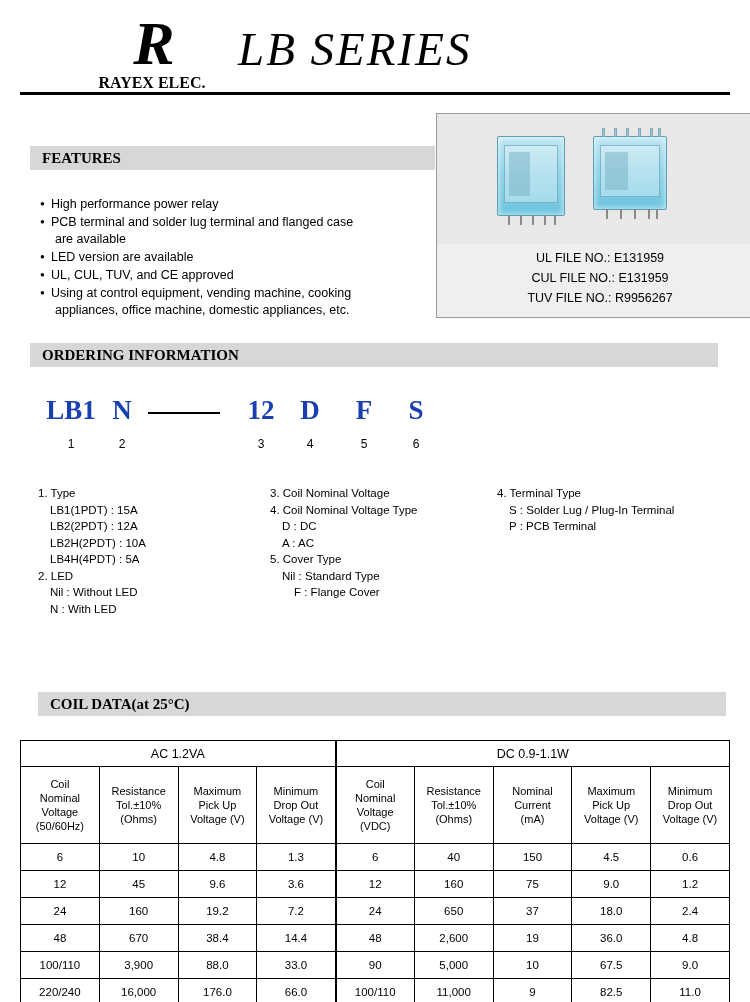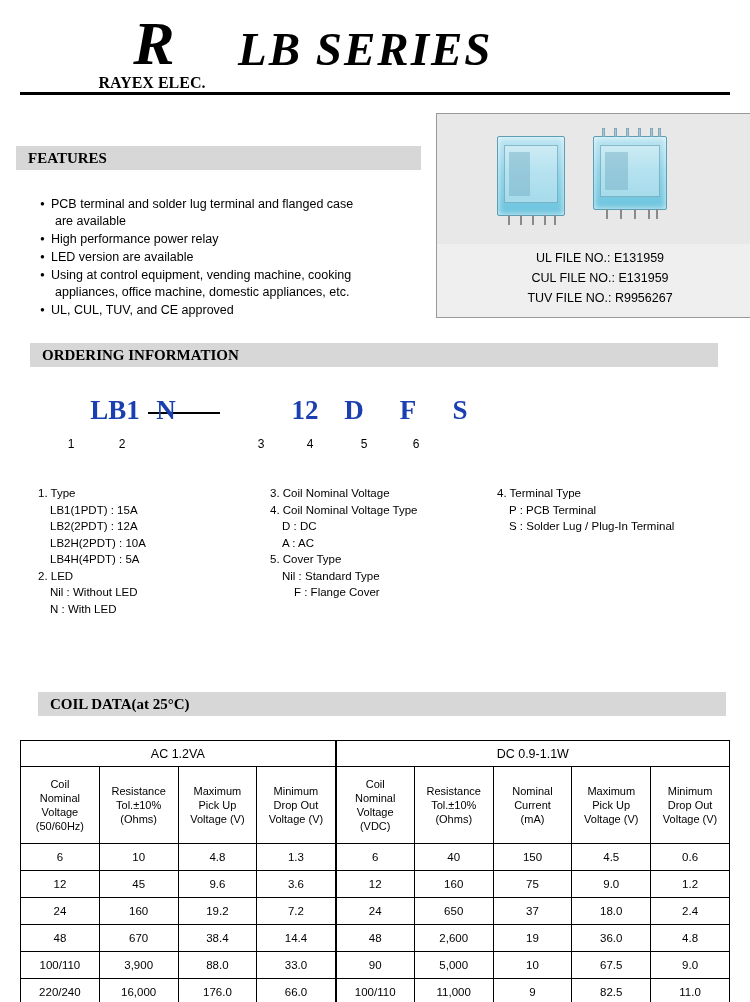--- a/index.html
+++ b/index.html
@@ -42,21 +42,21 @@
     font-weight: bold;
     letter-spacing: 0px;
     margin-top: 2px;
   }
   .series-title {
     position: absolute;
     left: 238px;
     top: 22px;
     font-family: "Liberation Serif", serif;
     font-size: 47px;
-    font-weight: bold;
+    font-weight: normal;
     font-style: italic;
     letter-spacing: 2px;
   }
   .header-rule {
     position: absolute;
     left: 20px;
     right: 20px;
     top: 92px;
     height: 3px;
     background: #000;
@@ -199,21 +199,20 @@
     width: 750px;
     height: 60px;
   }
   .oc-item {
     position: absolute;
     font-family: "Liberation Serif", serif;
     font-weight: bold;
     font-size: 27px;
     color: #1a3fb0;
     text-align: center;
-    margin-left: 44px;
   }
   .oc-num {
     position: absolute;
     font-size: 12px;
     color: #000;
     text-align: center;
     top: 42px;
   }
   .oc-dash {
     position: absolute;
@@ -275,39 +274,39 @@
 
 <div class="header">
   <div class="logo-block">
     <div class="logo-mark">R</div>
     <div class="logo-text">RAYEX ELEC.</div>
   </div>
   <div class="series-title">LB  SERIES</div>
   <div class="header-rule"></div>
 </div>
 
-<div class="bar" style="left:16px; top:146px; width:405px;">FEATURES</div>
+<div class="bar" style="left:30px; top:146px; width:405px;">FEATURES</div>
 
 <div class="features-list">
+  <div class="feat">
+    <span>High performance power relay</span>
+  </div>
   <div class="feat">
     <span>PCB terminal and  solder lug terminal and flanged case</span>
     <span class="cont">are available</span>
   </div>
   <div class="feat">
-    <span>High performance power relay</span>
+    <span>LED version are available</span>
   </div>
   <div class="feat">
-    <span>LED version are available</span>
+    <span>UL, CUL, TUV, and CE approved</span>
   </div>
   <div class="feat">
     <span>Using at control equipment, vending machine, cooking</span>
     <span class="cont">appliances, office machine, domestic appliances, etc.</span>
-  </div>
-  <div class="feat">
-    <span>UL, CUL, TUV, and CE approved</span>
   </div>
 </div>
 
 <div class="photo-box">
   <div class="photo-inner">
     <div class="relay left">
       <div class="guts"></div>
       <div class="pins">
         <span style="left:2px"></span>
           <span style="left:14px"></span>
@@ -381,22 +380,22 @@
     <div>3. Coil Nominal Voltage</div>
     <div>4. Coil Nominal Voltage Type</div>
     <div class="indent1">D : DC</div>
     <div class="indent1">A : AC</div>
     <div>5. Cover Type</div>
     <div class="indent1">Nil : Standard Type</div>
     <div class="indent2">F : Flange Cover</div>
   </div>
   <div class="col-c">
     <div>4. Terminal Type</div>
+    <div class="indent1">S : Solder Lug / Plug-In Terminal</div>
     <div class="indent1">P : PCB Terminal</div>
-    <div class="indent1">S : Solder Lug / Plug-In Terminal</div>
   </div>
 </div>
 
 <div class="bar" style="left:38px; top:692px; width:688px;">COIL DATA(at 25°C)</div>
 
 <table class="coil-table">
   <thead>
     <tr class="grp">
       <th colspan="4" class="thick-right">AC  1.2VA</th>
       <th colspan="5">DC  0.9-1.1W</th>

